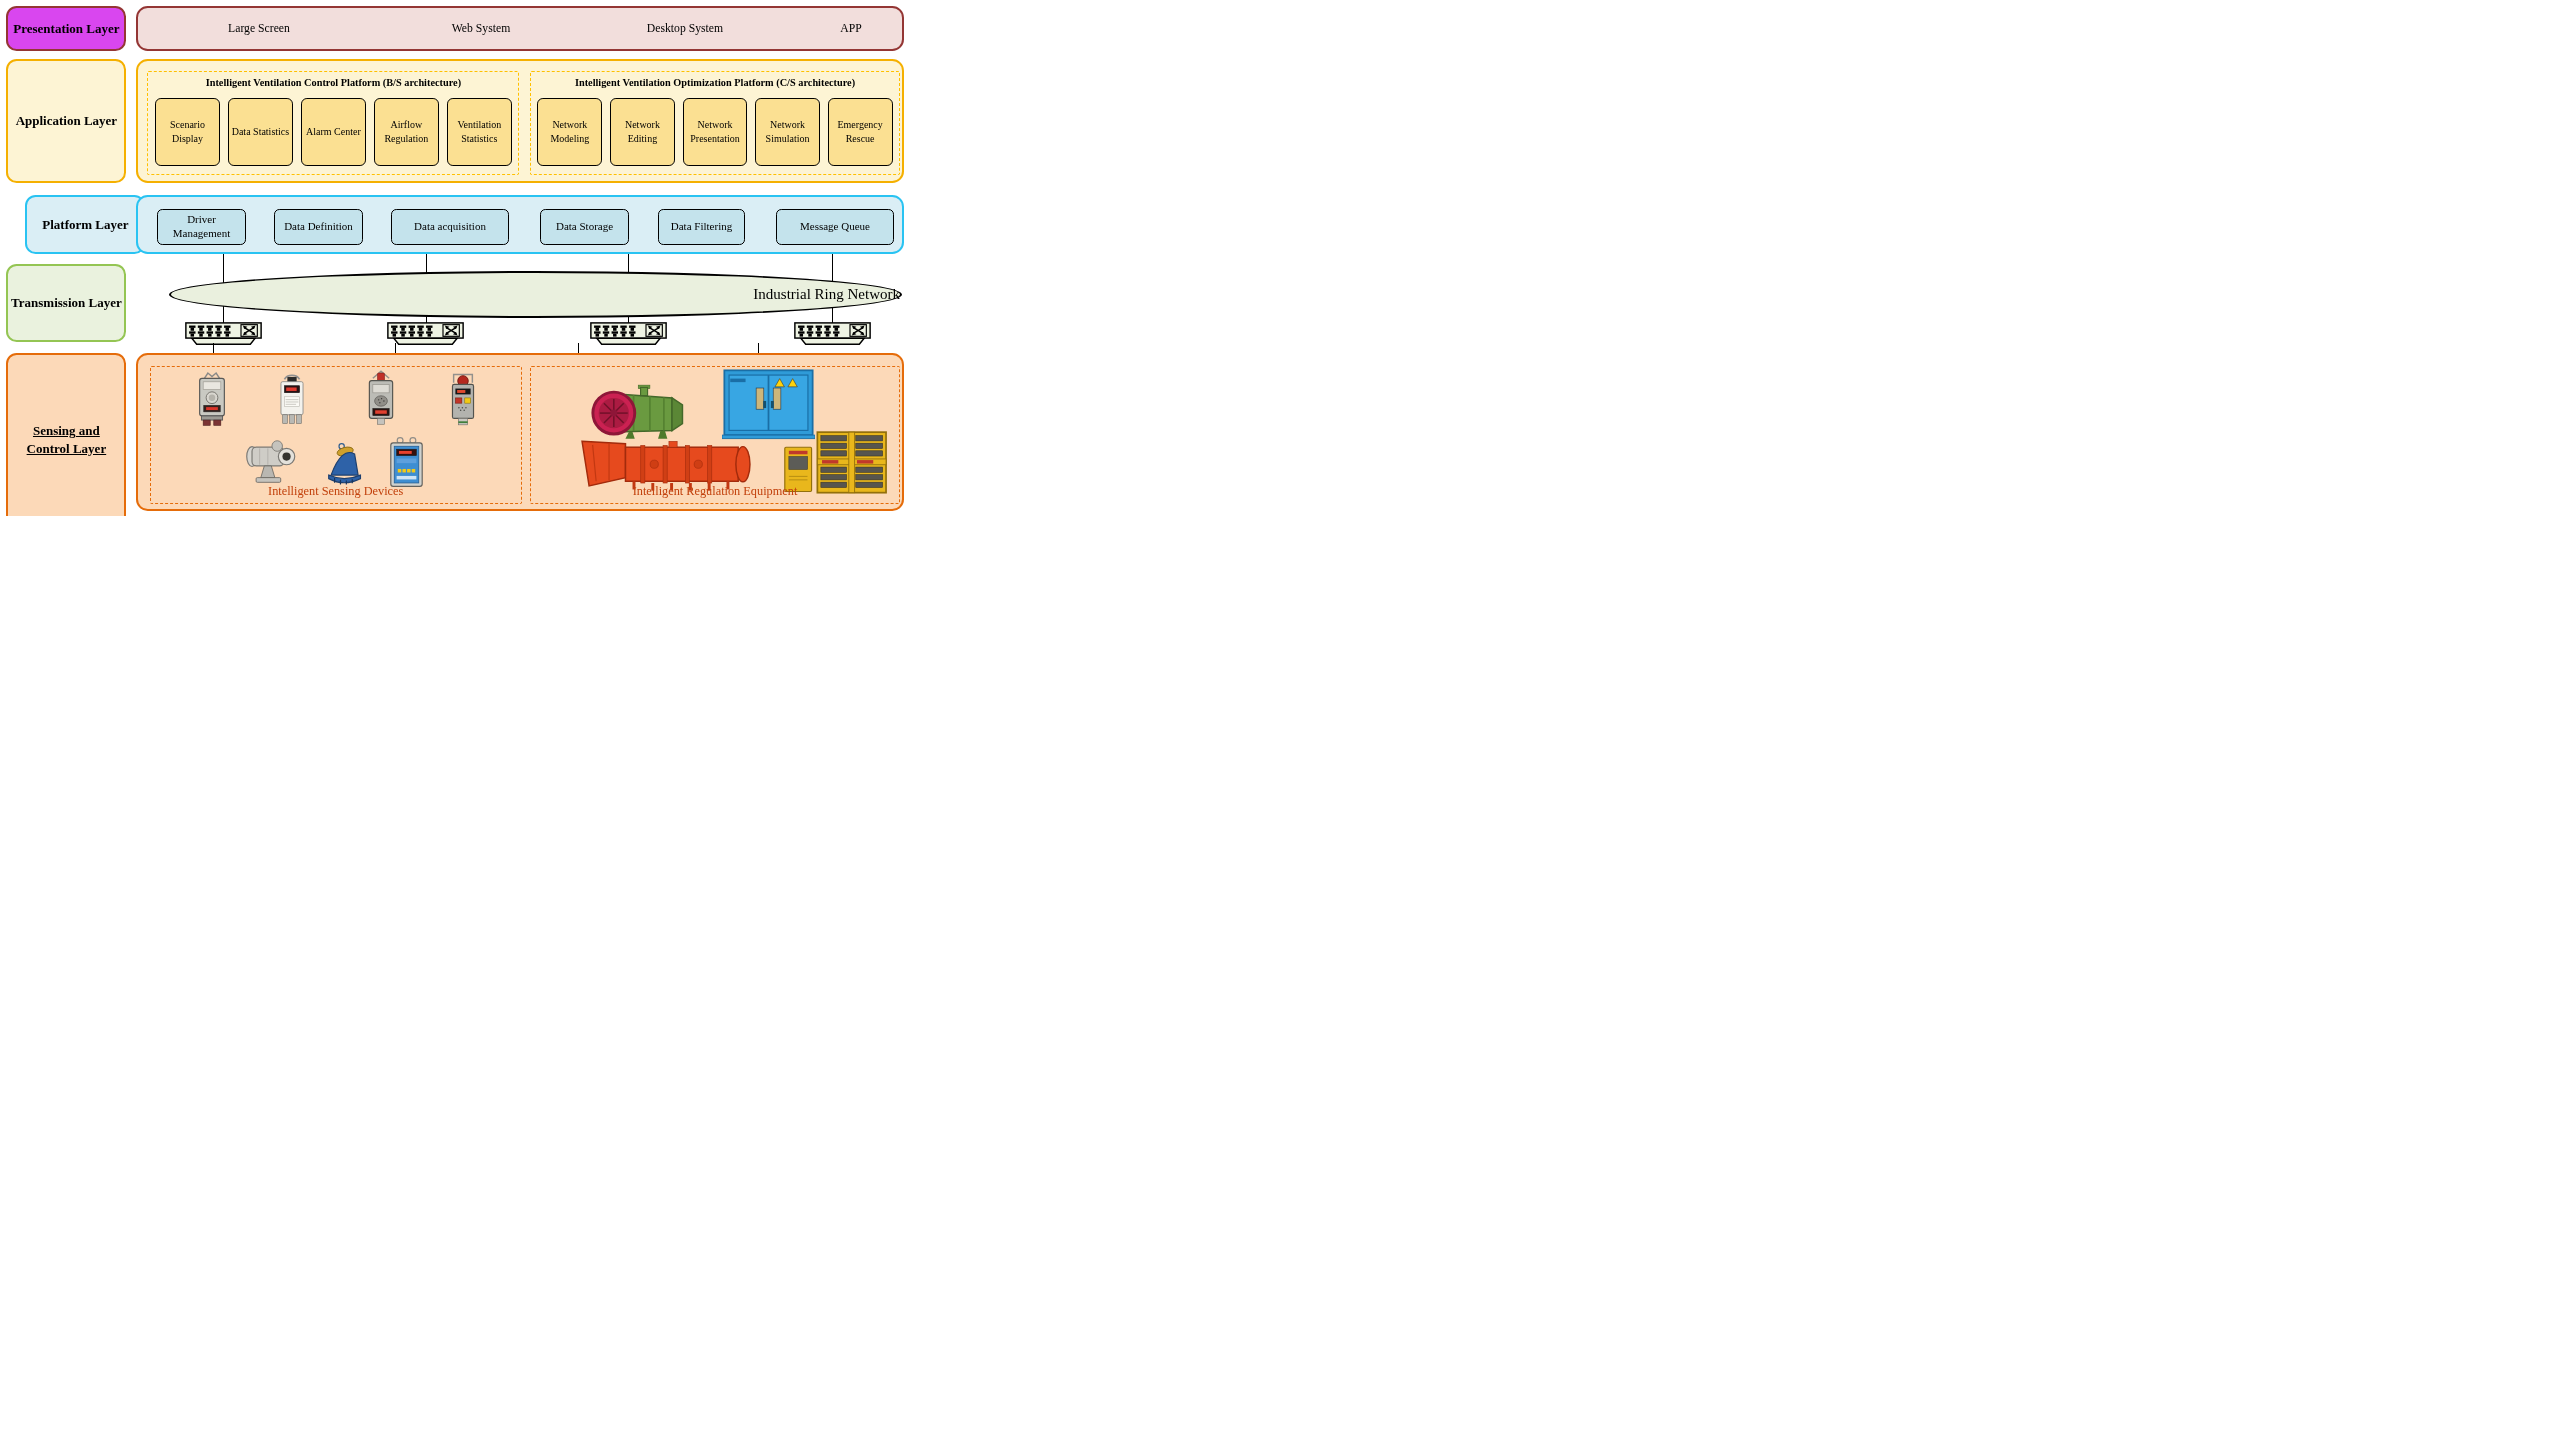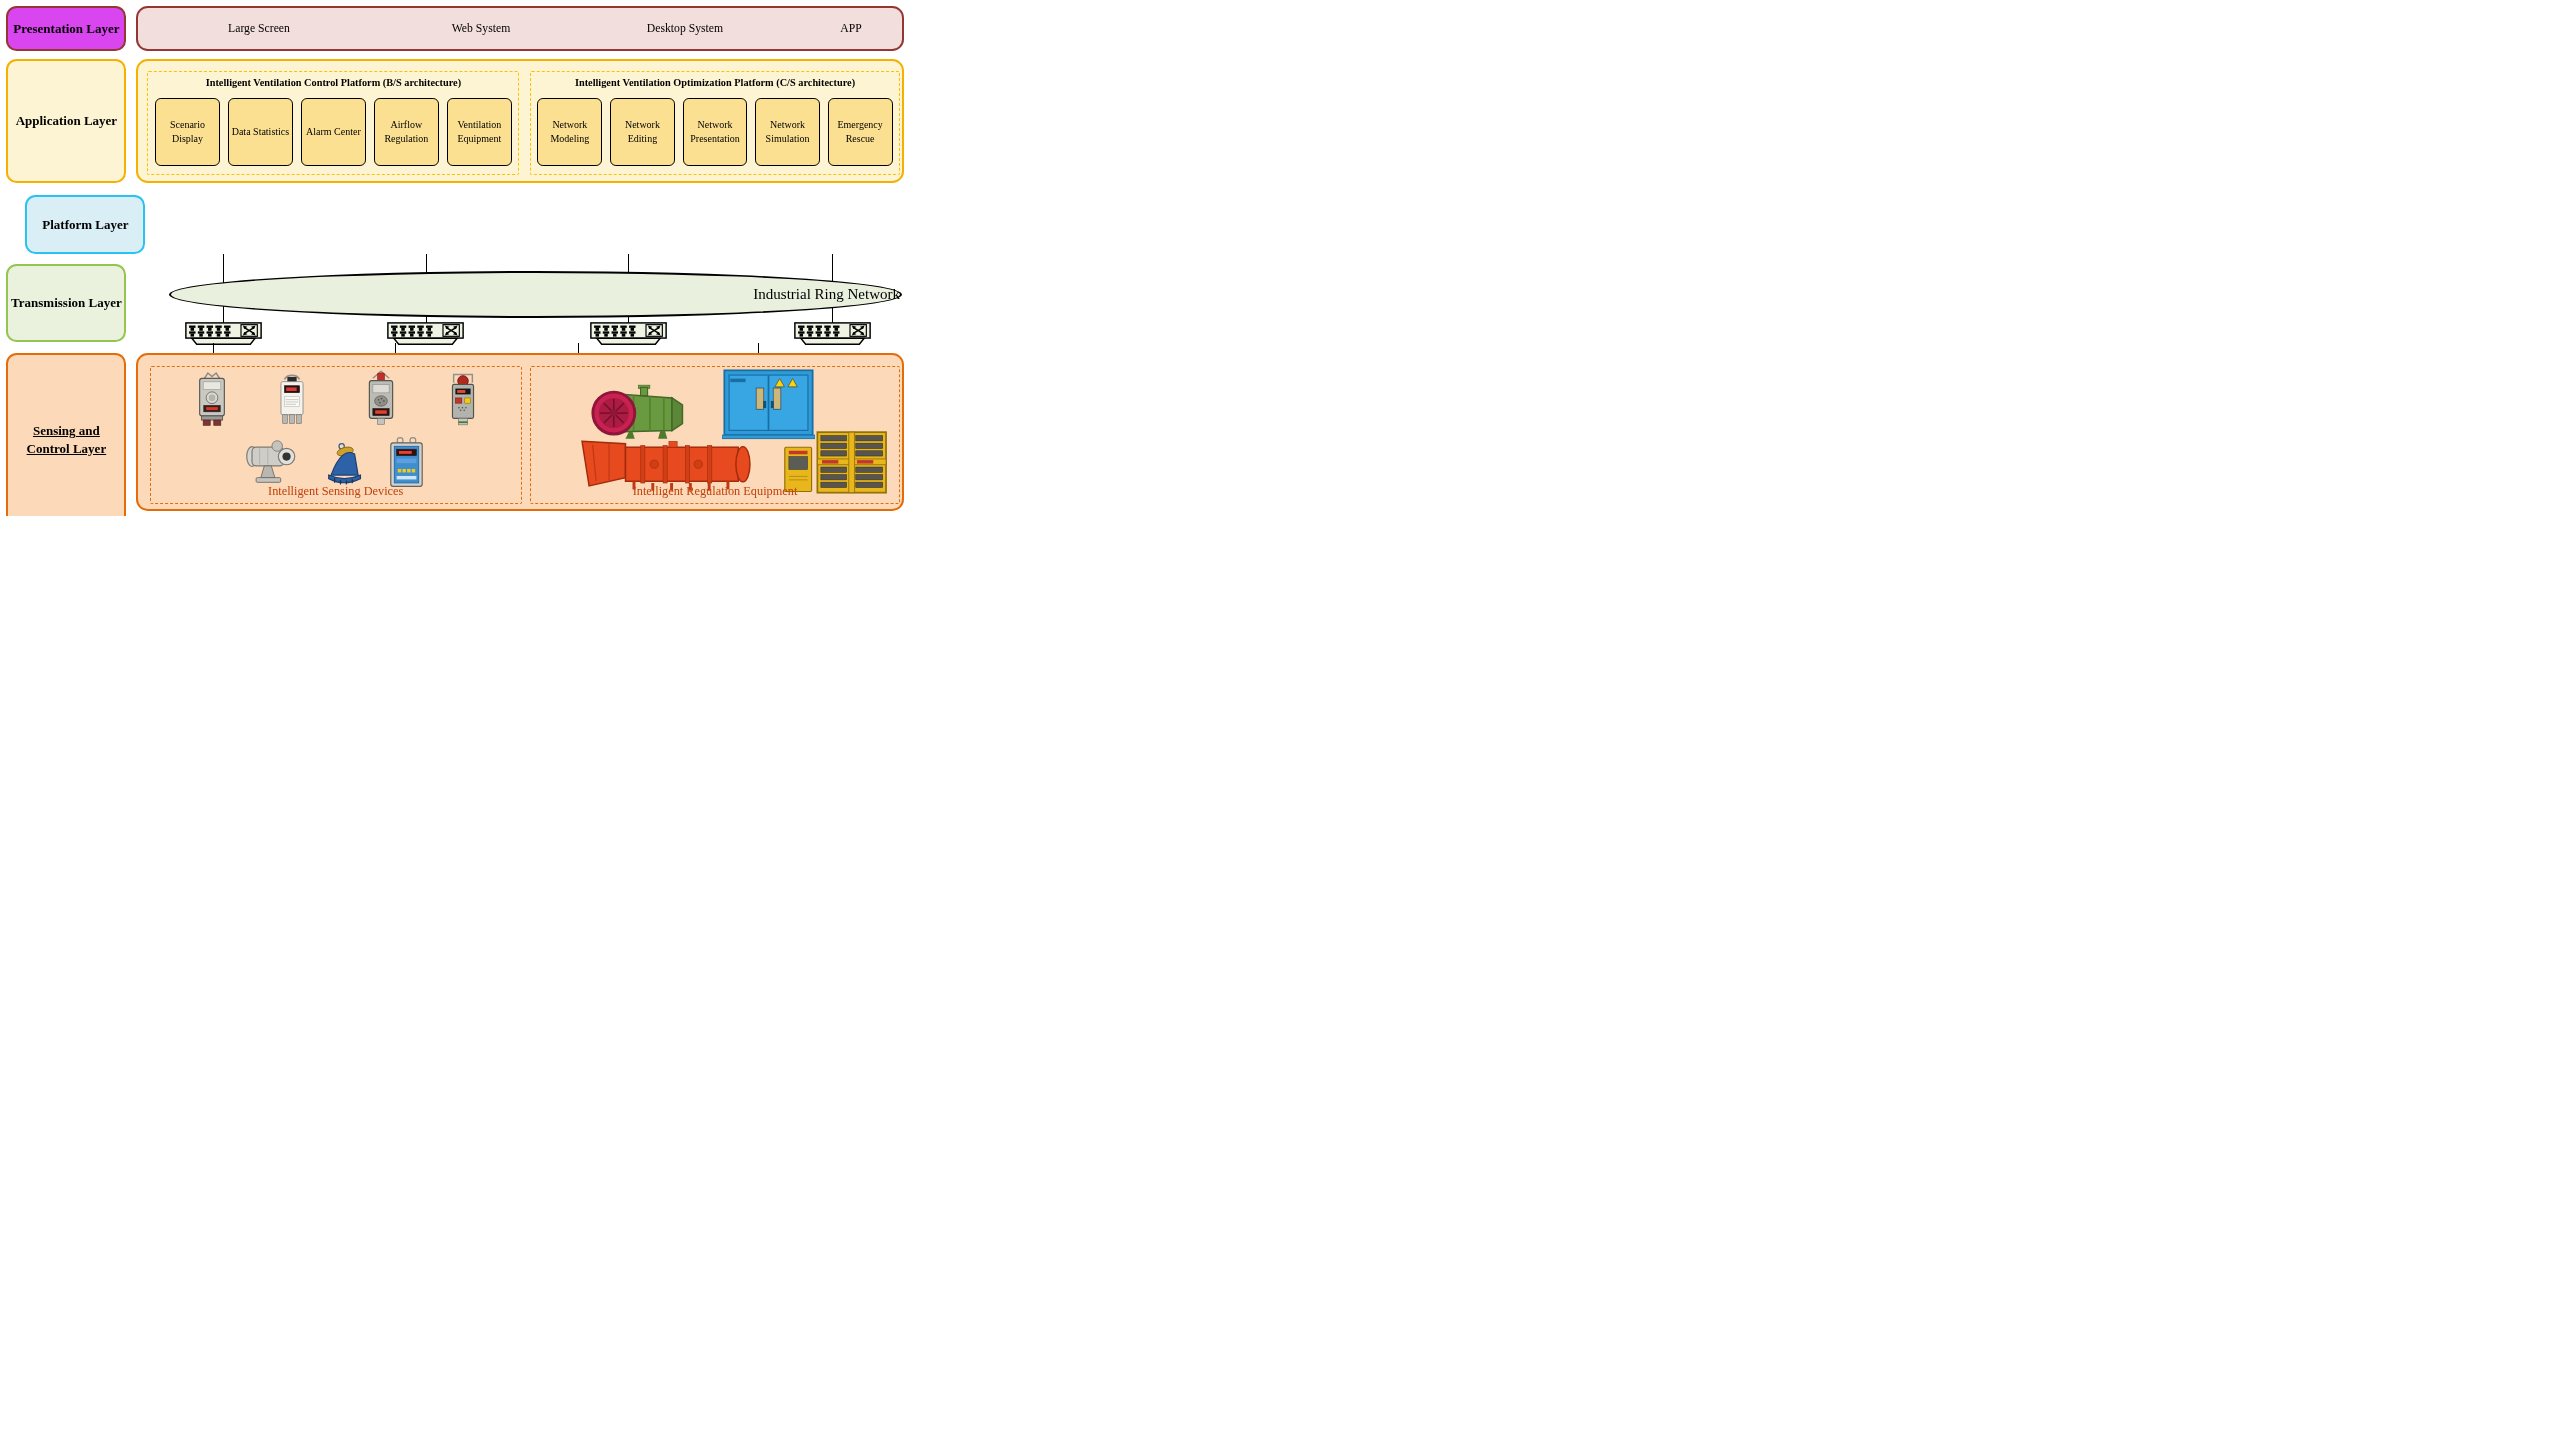--- a/index.html
+++ b/index.html
@@ -94,35 +94,43 @@
   </div>
 
   <div class="bar bar-application">
     <div class="platform-group pg-left">
       <div class="platform-title">Intelligent Ventilation Control Platform (B/S architecture)</div>
       <div class="module-row">
         <div class="app-module">Scenario Display</div>
         <div class="app-module">Data Statistics</div>
         <div class="app-module">Alarm Center</div>
         <div class="app-module">Airflow Regulation</div>
-        <div class="app-module">Ventilation Equipment</div>
+        <div class="app-module">Ventilation Statistics</div>
       </div>
     </div>
     <div class="platform-group pg-right">
       <div class="platform-title">Intelligent Ventilation Optimization Platform (C/S architecture)</div>
       <div class="module-row">
         <div class="app-module">Network Modeling</div>
         <div class="app-module">Network Editing</div>
         <div class="app-module">Network Presentation</div>
         <div class="app-module">Network Simulation</div>
         <div class="app-module">Emergency Rescue</div>
       </div>
     </div>
   </div>
 
+  <div class="bar bar-platform">
+    <div class="pf-item" style="left:19px;   width:89px;">Driver Management</div>
+    <div class="pf-item" style="left:136px;  width:89px;">Data Definition</div>
+    <div class="pf-item" style="left:253px;  width:118px;">Data acquisition</div>
+    <div class="pf-item" style="left:402px;  width:89px;">Data Storage</div>
+    <div class="pf-item" style="left:520px;  width:87px;">Data Filtering</div>
+    <div class="pf-item" style="left:638px; width:118px;">Message Queue</div>
+  </div>
 
   <div class="vline" style="left:223px;  top:254px; height:70px;"></div>
   <div class="vline" style="left:426px;  top:254px; height:70px;"></div>
   <div class="vline" style="left:628px; top:254px; height:70px;"></div>
   <div class="vline" style="left:832px; top:254px; height:70px;"></div>
 
   <div class="ring-ellipse">
     <span>Industrial Ring Network</span>
   </div>
 

